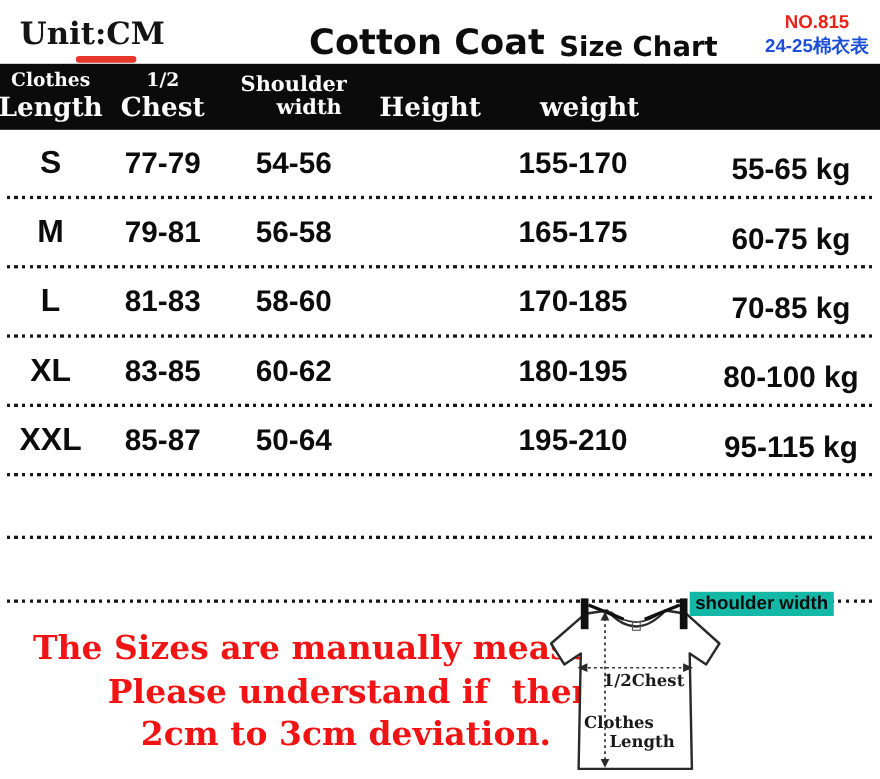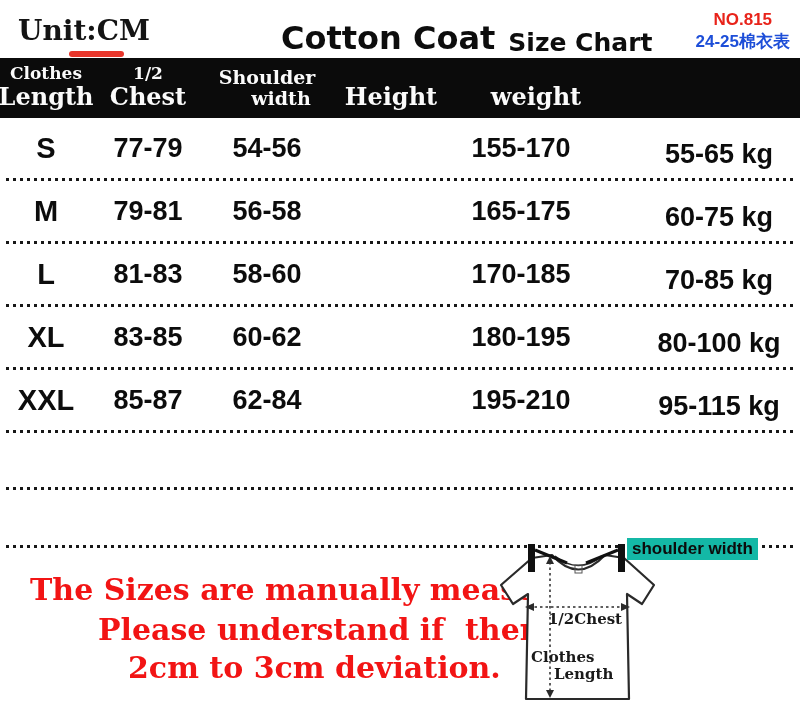--- a/index.html
+++ b/index.html
@@ -144,21 +144,21 @@
       <div class="cell">60-62</div>
       <div class="cell"></div>
       <div class="cell">180-195</div>
       <div class="cell weight">80-100 kg</div>
     </div>
     <div class="dash"></div>
 
     <div class="row">
       <div class="cell size">XXL</div>
       <div class="cell">85-87</div>
-      <div class="cell">62-84</div>
+      <div class="cell">50-64</div>
       <div class="cell"></div>
       <div class="cell">195-210</div>
       <div class="cell weight">95-115 kg</div>
     </div>
     <div class="dash"></div>
 
     <div class="empty-row-a"></div>
     <div class="dash"></div>
     <div class="empty-row-b"></div>
     <div class="dash"></div>

